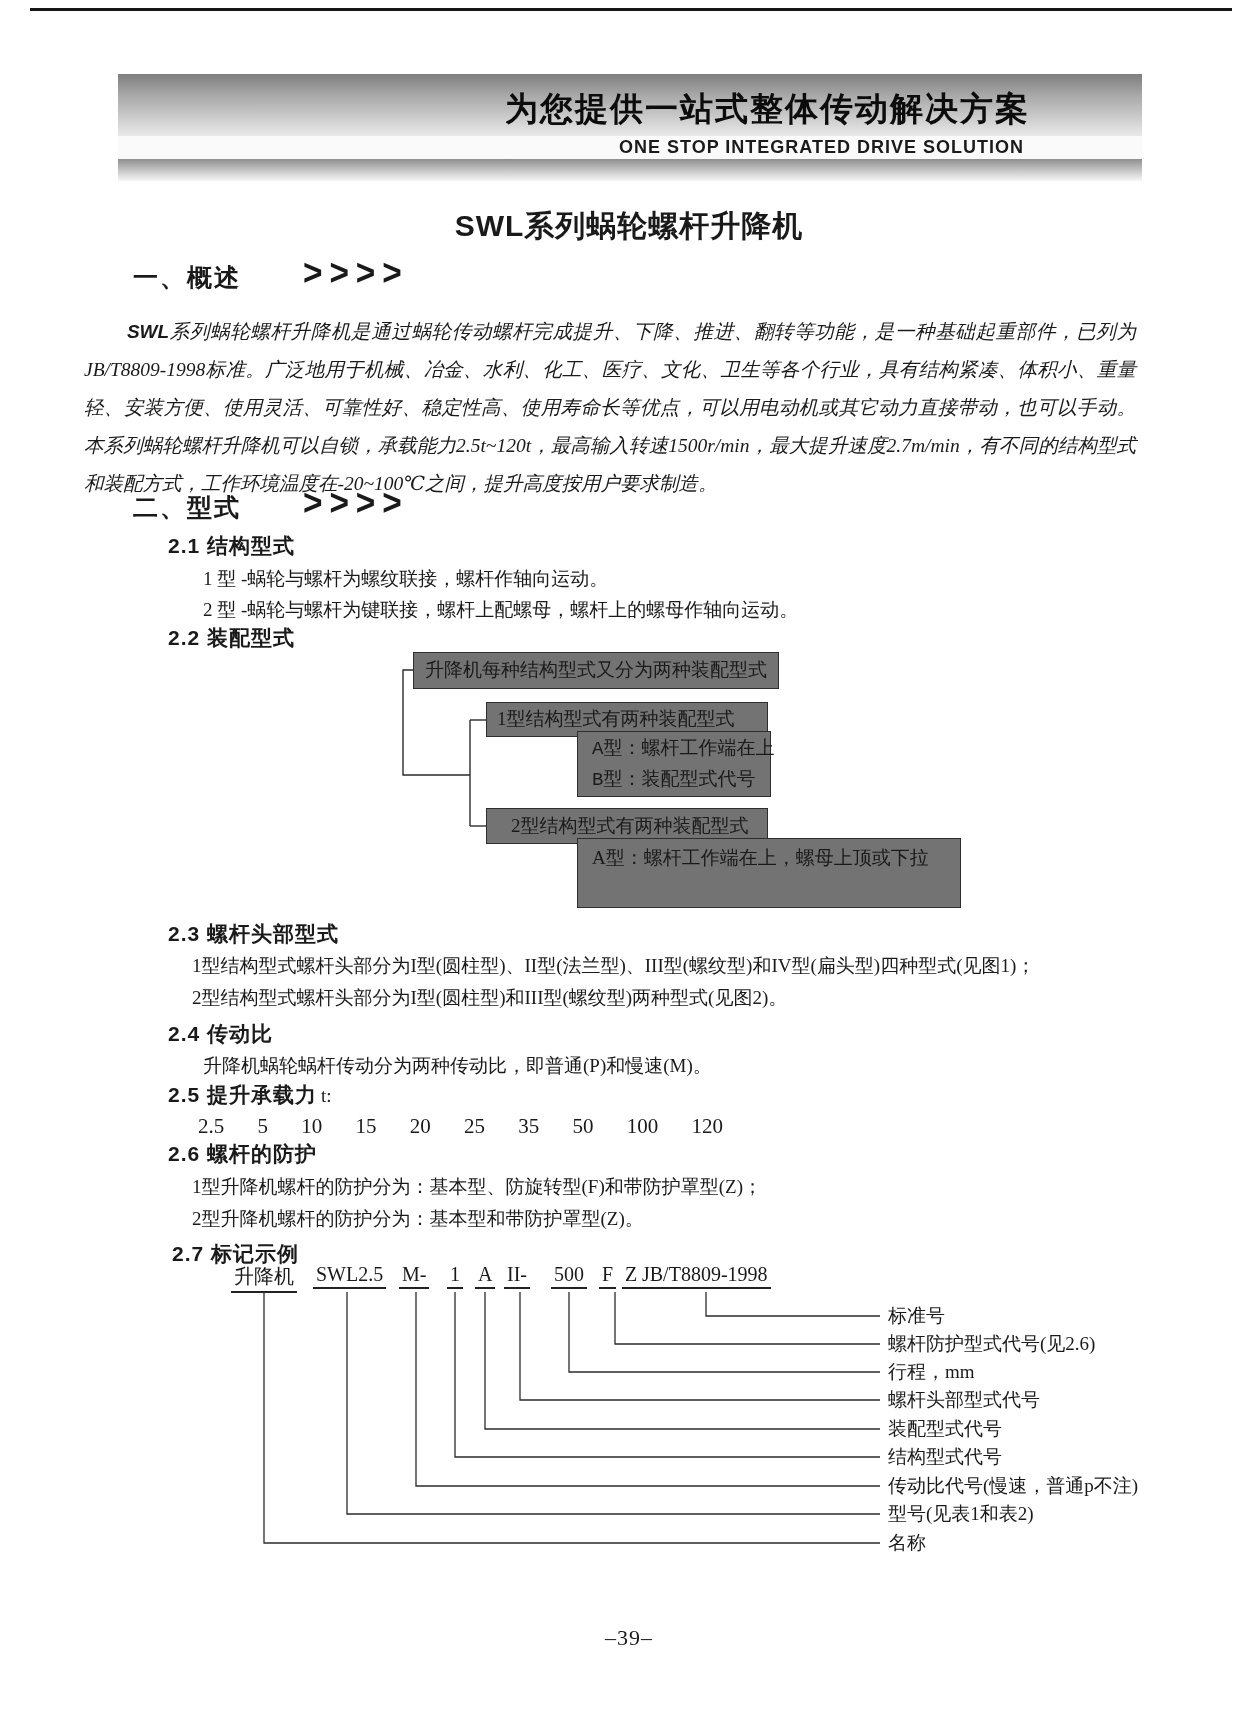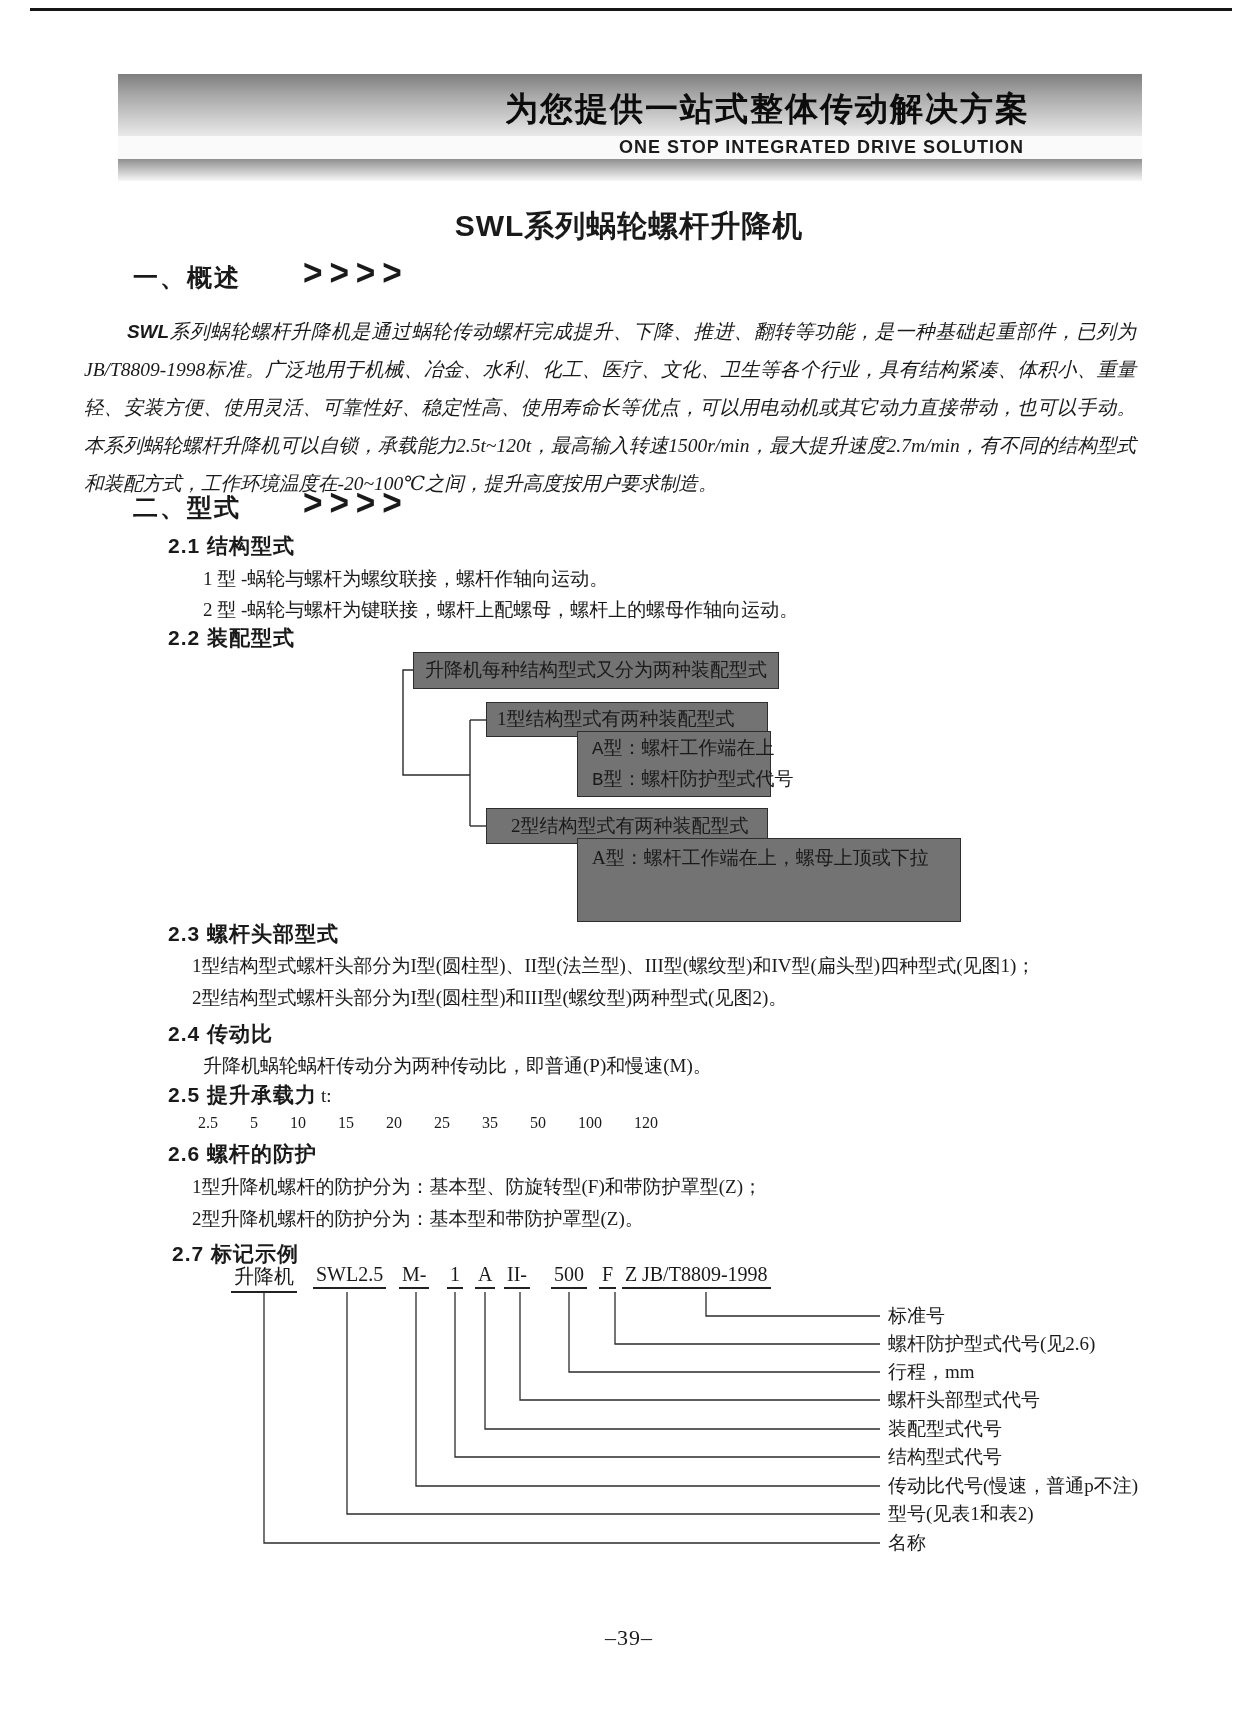--- a/index.html
+++ b/index.html
@@ -88,39 +88,39 @@
     <path d="M413 50 L403 50 L403 155 L470 155" fill="none" stroke="#2b2b2b" stroke-width="1.4"></path>
     <path d="M470 100 L470 206" fill="none" stroke="#2b2b2b" stroke-width="1.4"></path>
     <path d="M470 100 L486 100" fill="none" stroke="#2b2b2b" stroke-width="1.4"></path>
     <path d="M470 206 L486 206" fill="none" stroke="#2b2b2b" stroke-width="1.4"></path>
   </svg>
 
   <div class="dbox center" style="left:413px;top:652px;width:366px;height:37px;line-height:34px;">升降机每种结构型式又分为两种装配型式</div>
   <div class="dbox" style="left:486px;top:702px;width:282px;height:35px;line-height:32px;padding-left:10px;">1型结构型式有两种装配型式</div>
   <div class="dbox" style="left:577px;top:731px;width:194px;height:66px;padding-top:2px;font-family:Liberation Mono, monospace;">
     <div class="dline">A型：螺杆工作端在上</div>
-    <div class="dline">B型：螺杆防护型式代号</div>
+    <div class="dline">B型：装配型式代号</div>
   </div>
   <div class="dbox" style="left:486px;top:808px;width:282px;height:36px;line-height:33px;padding-left:24px;">2型结构型式有两种装配型式</div>
-  <div class="dbox" style="left:577px;top:838px;width:384px;height:84px;padding-top:3px;">
+  <div class="dbox" style="left:577px;top:838px;width:384px;height:70px;padding-top:3px;">
     <div class="dline">A型：螺杆工作端在上，螺母上顶或下拉</div>
   </div>
 
   <div class="abs sub-head hei" style="left:168px;top:920px;">2.3 螺杆头部型式</div>
   <div class="abs body-line" style="left:192px;top:953px;">1型结构型式螺杆头部分为I型(圆柱型)、II型(法兰型)、III型(螺纹型)和IV型(扁头型)四种型式(见图1)；</div>
   <div class="abs body-line" style="left:192px;top:985px;">2型结构型式螺杆头部分为I型(圆柱型)和III型(螺纹型)两种型式(见图2)。</div>
 
   <div class="abs sub-head hei" style="left:168px;top:1020px;">2.4 传动比</div>
   <div class="abs body-line" style="left:203px;top:1053px;">升降机蜗轮蜗杆传动分为两种传动比，即普通(P)和慢速(M)。</div>
 
   <div class="abs" style="left:168px;top:1081px;">
     <span class="sub-head hei">2.5 提升承载力</span>
     <span style="font-size:19px;">t:</span>
   </div>
-  <div class="abs" style="left:198px;top:1114px;font-size:16px;">
+  <div class="abs" style="left:198px;top:1114px;font-size:21px;">
     <span style="margin-right:28px;">2.5</span>
     <span style="margin-right:28px;">5</span>
     <span style="margin-right:28px;">10</span>
     <span style="margin-right:28px;">15</span>
     <span style="margin-right:28px;">20</span>
     <span style="margin-right:28px;">25</span>
     <span style="margin-right:28px;">35</span>
     <span style="margin-right:28px;">50</span>
     <span style="margin-right:28px;">100</span>
     <span>120</span>

